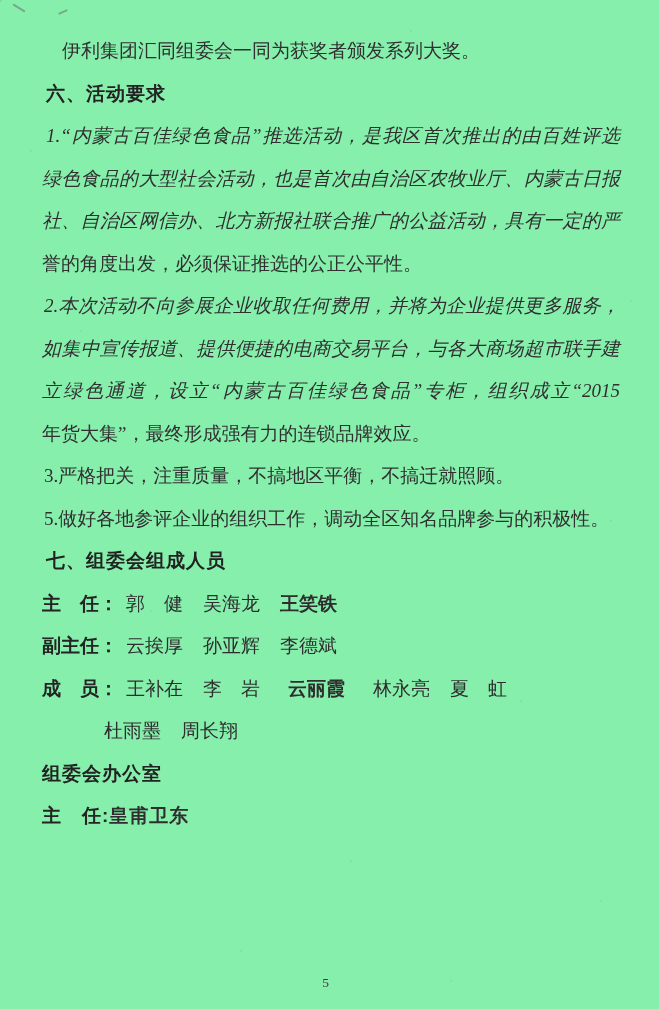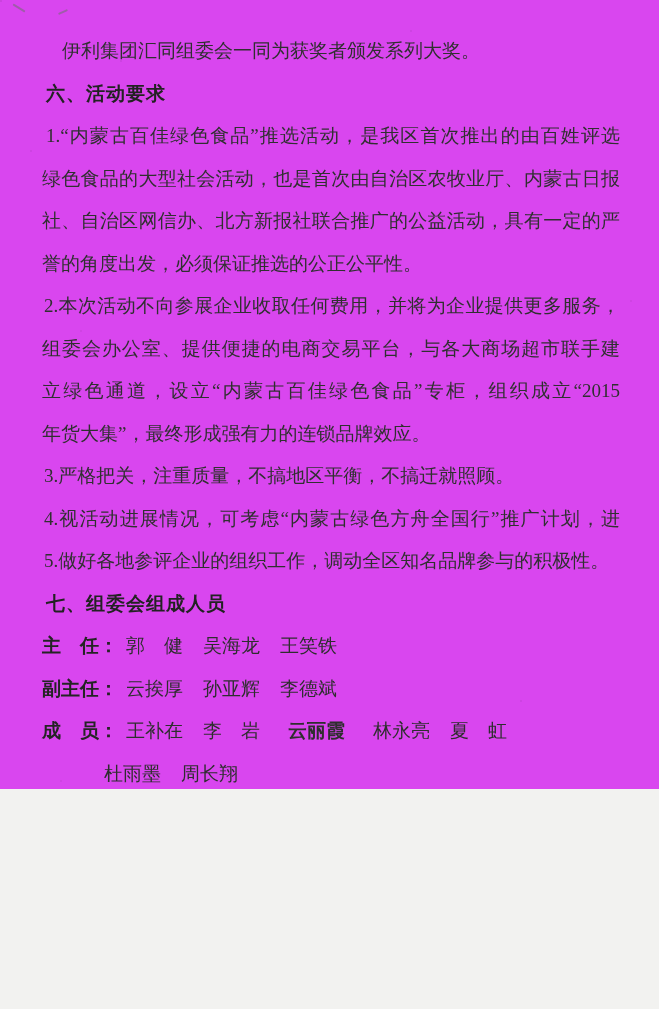--- a/index.html
+++ b/index.html
@@ -3,22 +3,22 @@
 <meta charset="utf-8">
 <style>
   html,body{margin:0;padding:0;}
   body{
     width:659px;height:1009px;
     background:#f2f2f0;
     font-family:"Liberation Serif","DejaVu Serif",serif;
   }
   .page{
     position:relative;
-    width:659px;height:789px;
-    background:#d946ef;
+    width:659px;height:1009px;
+    background:#86efac;
     overflow:hidden;
     color:#333;
   }
   
   .noise{
     position:absolute;left:0;top:0;width:2px;height:2px;border-radius:50%;
     background:rgba(60,60,60,.12);
     box-shadow:
       120px 60px 0 rgba(60,60,60,.10), 410px 30px 0 rgba(60,60,60,.09),
       560px 140px 0 rgba(60,60,60,.10), 630px 300px 0 rgba(60,60,60,.08),
@@ -42,20 +42,21 @@
     height:42.5px;
     line-height:42.5px;
     font-size:19px;
     color:#303030;
     white-space:nowrap;
   }
   .line.j{
     text-align:justify;
     text-align-last:justify;
     white-space:normal;
+    font-style:italic;
   }
   .line.b{
     font-weight:700;
     color:#222;
     font-family:"Liberation Sans","DejaVu Sans",sans-serif;
     letter-spacing:1px;
   }
   .lbl{font-weight:700;color:#242424;}
   .name{color:#2e2e2e;}
   .page-number{
@@ -75,28 +76,27 @@
   <div class="mark mark-2"></div>
 
   <div class="content">
       <div class="line" style="padding-left: 20px;">伊利集团汇同组委会一同为获奖者颁发系列大奖。</div>
       <div class="line b" style="padding-left: 4px;">六、活动要求</div>
       <div class="line j" style="padding-left: 4px;">1.“内蒙古百佳绿色食品”推选活动，是我区首次推出的由百姓评选</div>
       <div class="line j">绿色食品的大型社会活动，也是首次由自治区农牧业厅、内蒙古日报</div>
       <div class="line j">社、自治区网信办、北方新报社联合推广的公益活动，具有一定的严</div>
       <div class="line">誉的角度出发，必须保证推选的公正公平性。</div>
       <div class="line j" style="padding-left: 2px;">2.本次活动不向参展企业收取任何费用，并将为企业提供更多服务，</div>
-      <div class="line j">组委会办公室、提供便捷的电商交易平台，与各大商场超市联手建</div>
+      <div class="line j">如集中宣传报道、提供便捷的电商交易平台，与各大商场超市联手建</div>
       <div class="line j">立绿色通道，设立“内蒙古百佳绿色食品”专柜，组织成立“2015</div>
       <div class="line">年货大集”，最终形成强有力的连锁品牌效应。</div>
       <div class="line" style="padding-left: 2px;">3.严格把关，注重质量，不搞地区平衡，不搞迁就照顾。</div>
-      <div class="line j" style="padding-left: 2px;">4.视活动进展情况，可考虑“内蒙古绿色方舟全国行”推广计划，进</div>
       <div class="line" style="padding-left: 2px;">5.做好各地参评企业的组织工作，调动全区知名品牌参与的积极性。</div>
       <div class="line b" style="padding-left: 4px;">七、组委会组成人员</div>
-      <div class="line"><span class="lbl">主　任：</span><span class="name" style="margin-left: 8px;">郭　健</span><span class="name" style="margin-left: 20px;">吴海龙</span><span class="name" style="margin-left: 20px;">王笑铁</span></div>
+      <div class="line"><span class="lbl">主　任：</span><span class="name" style="margin-left: 8px;">郭　健</span><span class="name" style="margin-left: 20px;">吴海龙</span><span class="name" style="margin-left: 20px; font-weight: bold;">王笑铁</span></div>
       <div class="line"><span class="lbl">副主任：</span><span class="name" style="margin-left: 8px;">云挨厚</span><span class="name" style="margin-left: 20px;">孙亚辉</span><span class="name" style="margin-left: 20px;">李德斌</span></div>
       <div class="line"><span class="lbl">成　员：</span><span class="name" style="margin-left: 8px;">王补在</span><span class="name" style="margin-left: 20px;">李　岩</span><span class="name" style="margin-left: 28px; font-weight: bold;">云丽霞</span><span class="name" style="margin-left: 28px;">林永亮</span><span class="name" style="margin-left: 20px;">夏　虹</span></div>
       <div class="line" style="padding-left: 62px;"><span class="name" style="margin-left: 0px;">杜雨墨</span><span class="name" style="margin-left: 20px;">周长翔</span></div>
       <div class="line b">组委会办公室</div>
       <div class="line b"><span class="lbl">主　任:</span><span class="name" style="margin-left: 0px;">皇甫卫东</span></div>
     </div>
 
   <div class="page-number">5</div>
 </div>
 

